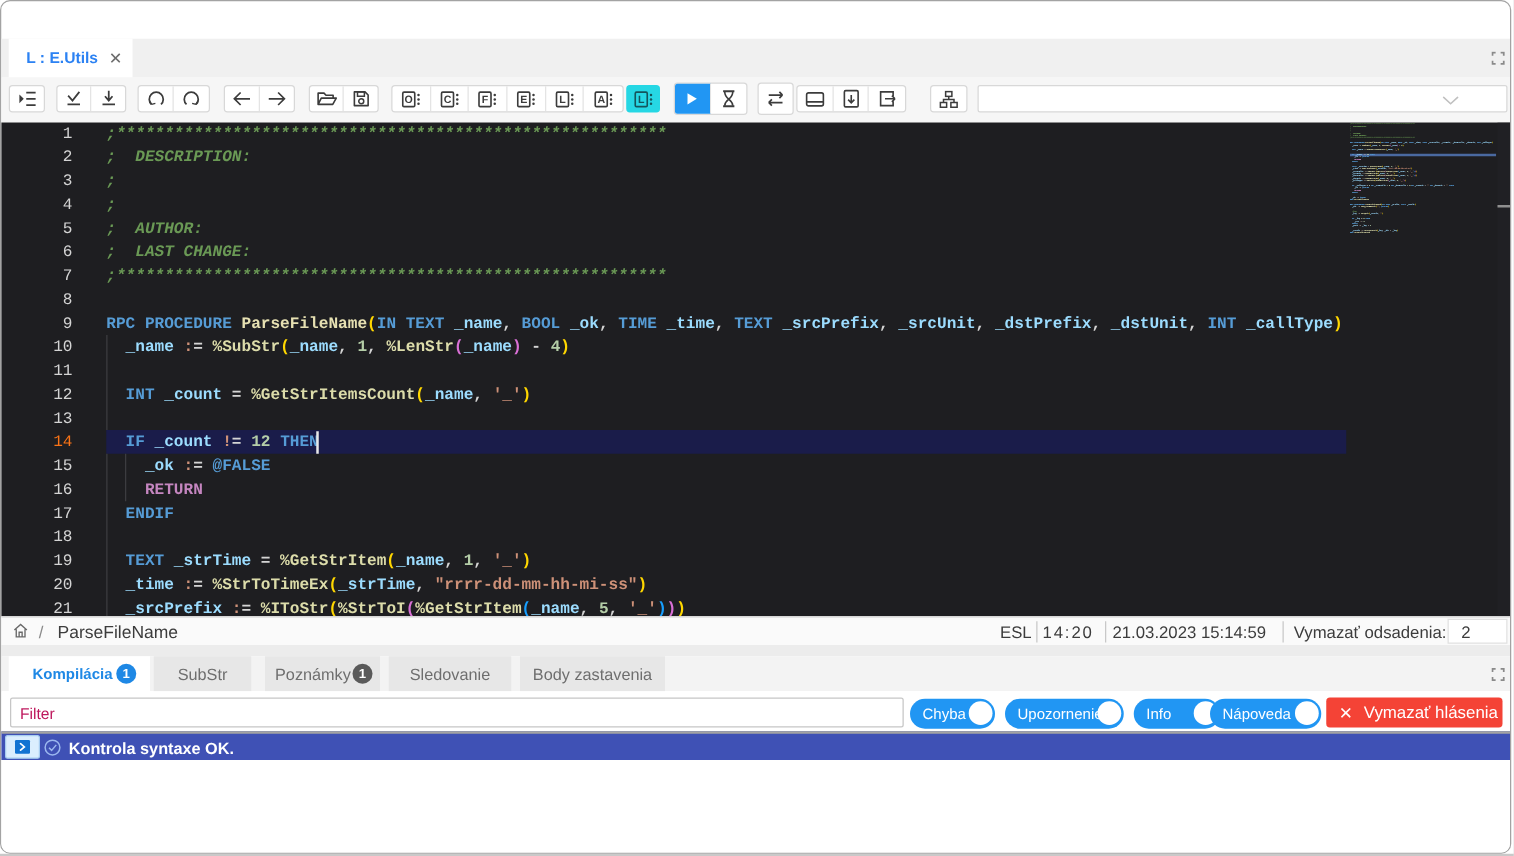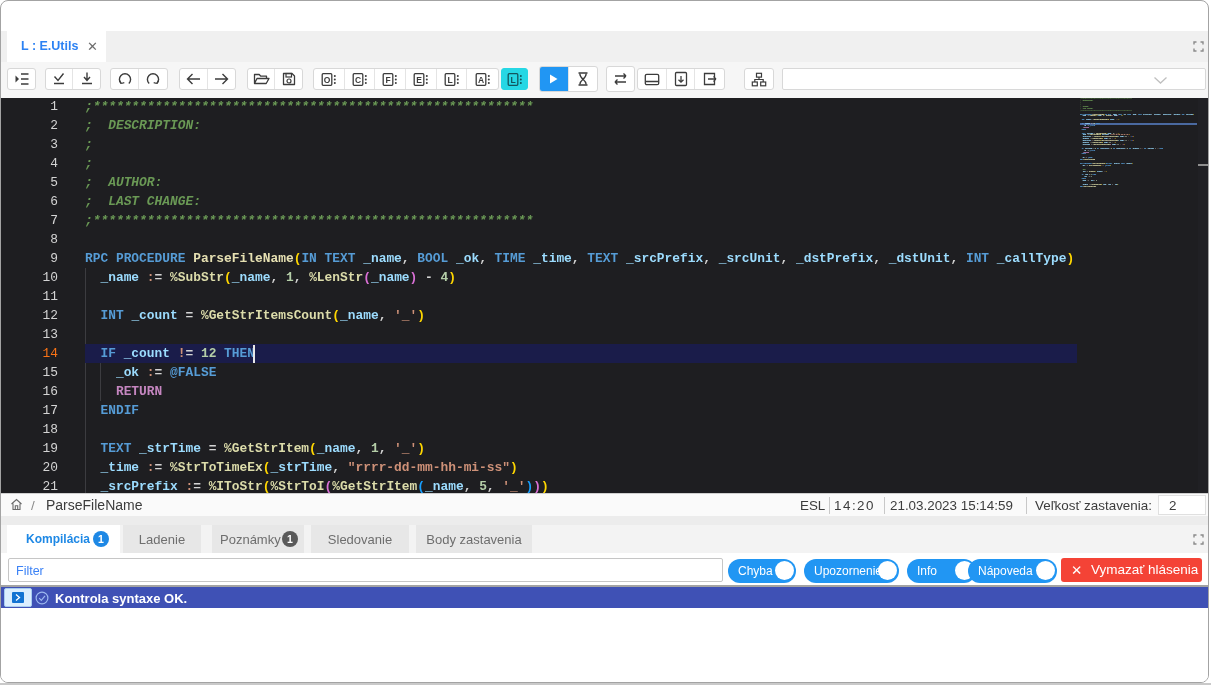--- a/index.html
+++ b/index.html
@@ -41,21 +41,21 @@
 .sep{position:absolute;top:3px;height:17px;width:1px;background:#c8c8c8}
 
 #gapband{position:absolute;left:0;top:515px;width:100%;height:9px;background:#ececec}
 #tabs2{position:absolute;left:0;top:524px;width:100%;height:28px;background:#f3f3f3}
 .tb2{position:absolute;top:0;height:28px;background:#e7e7e7;color:#6e6e6e;font-size:13px;display:flex;align-items:center;justify-content:center}
 #tbact{position:absolute;left:6px;top:0;width:113px;height:28px;background:#fff}
 #tbact .lbl{position:absolute;left:19px;top:7px;font-size:12px;font-weight:bold;color:#1e88e5}
 .badge{display:inline-block;width:16px;height:16px;border-radius:8px;color:#fff;font-size:10.5px;font-weight:bold;text-align:center;line-height:16px}
 #filterrow{position:absolute;left:0;top:552px;width:100%;height:34px;background:#fff}
 #finput{position:absolute;left:7px;top:5px;width:715px;height:24px;border:1px solid #c6c6c6;border-radius:2px;background:#fff}
-#finput span{position:absolute;left:7px;top:5px;font-size:12.5px;color:#3b82f6}
+#finput span{position:absolute;left:7px;top:5px;font-size:12.5px;color:#be185d}
 .pill{position:absolute;top:5.5px;height:24px;border-radius:12px;background:#2196F3;color:#fff;font-size:12px}
 .pill .lab{position:absolute;left:10px;top:5px;white-space:nowrap}
 .pill .kn{position:absolute;right:2.5px;top:2.5px;width:19px;height:19px;border-radius:10px;background:#fff}
 #redbtn{position:absolute;left:1060px;top:5px;width:141px;height:24px;background:#f44336;border-radius:3px;color:#fff}
 #bluerow{position:absolute;left:0;top:584px;width:100%;height:23px;background:#3f51b5;border-top:2px solid #a3a3a3}
 #whitearea{position:absolute;left:0;top:607px;width:100%;height:76px;background:#fff}
 </style></head>
 <body>
 <div id="botgray"></div>
 <div id="win">
@@ -361,31 +361,31 @@
         <path d="M1.5 6 L6.5 1.5 L11.5 6 M3 5.4 V11.5 H10 V5.4 M5.3 11.5 V7.8 H7.7 V11.5" stroke="#6a6a6a" stroke-width="1.1" fill="none"></path>
       </svg>
   <span class="abs" style="left:30px;top:4px;color:#8a8a8a">/</span>
   <span class="abs" style="left:45px;top:3px;font-size:14px">ParseFileName</span>
   <span class="abs" style="left:799px;top:4px">ESL</span>
   <div class="sep" style="left:828px"></div>
   <span class="abs" style="left:833px;top:4px;letter-spacing:1.5px">14:20</span>
   <div class="sep" style="left:883px"></div>
   <span class="abs" style="left:889px;top:4px">21.03.2023 15:14:59</span>
   <div class="sep" style="left:1025px"></div>
-  <span class="abs" style="left:1034px;top:4px">Veľkosť zastavenia:</span>
+  <span class="abs" style="left:1034px;top:4px">Vymazať odsadenia:</span>
   <div class="abs" style="left:1157px;top:1px;width:48px;height:20px;background:#fff;border:1px solid #e0e0e0"></div>
   <span class="abs" style="left:1168px;top:4px">2</span>
 </div>
 <div id="gapband"></div>
 <div id="tabs2">
   <div id="tbact">
         <span class="lbl">Kompilácia</span>
         <span class="badge abs" style="left:86px;top:6px;background:#1e88e5">1</span>
       </div>
-  <div class="tb2" style="left:122px;width:78px">Ladenie</div>
+  <div class="tb2" style="left:122px;width:78px">SubStr</div>
   <div class="tb2" style="left:211px;width:92px;justify-content:flex-start;padding-left:8px">Poznámky</div>
   <span class="badge abs" style="left:281px;top:6px;background:#5a5a5a">1</span>
   <div class="tb2" style="left:310px;width:98px">Sledovanie</div>
   <div class="tb2" style="left:415px;width:116px">Body zastavenia</div>
   <svg class="abs" style="left:1192px;top:9px" width="11" height="11" viewBox="0 0 11 11">
         <path d="M1 3.5 V1 H3.5 M7.5 1 H10 V3.5 M10 7.5 V10 H7.5 M3.5 10 H1 V7.5" stroke="#8a8a8a" stroke-width="1.4" fill="none"></path>
       </svg>
 </div>
 <div id="filterrow">
   <div id="finput">

